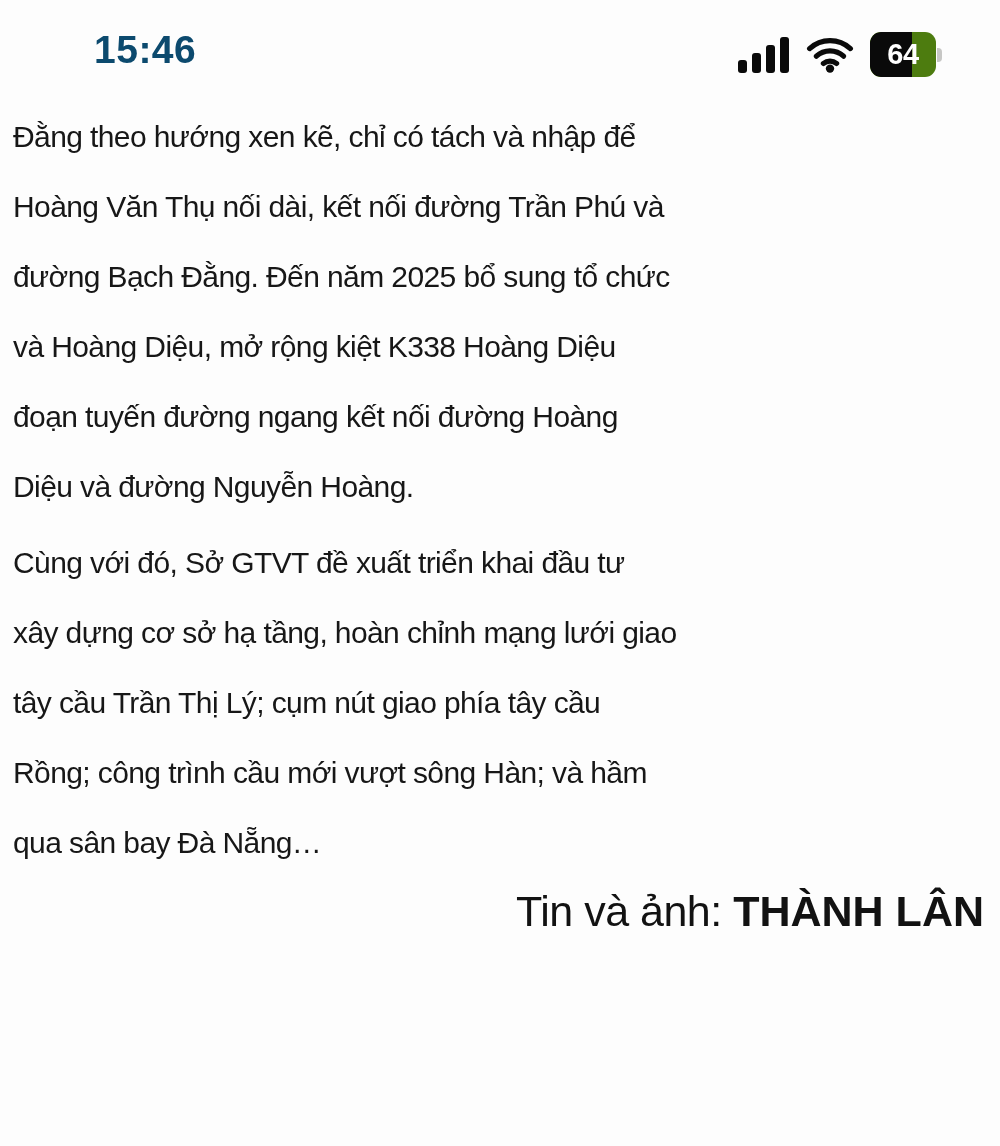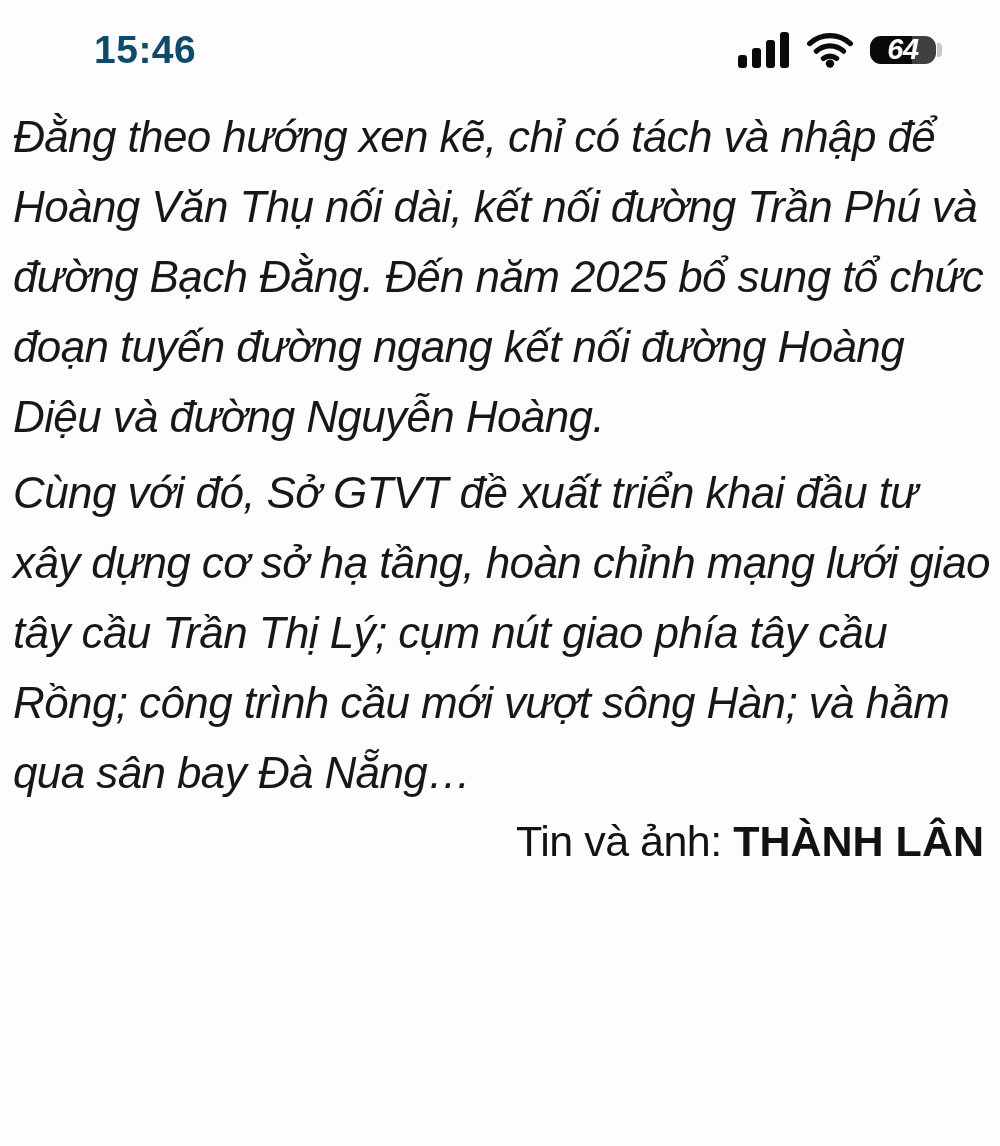--- a/index.html
+++ b/index.html
@@ -26,25 +26,24 @@
   .status-icons {
     position:absolute; right:58px; top:8px;
     display:flex; align-items:center; gap:16px;
   }
   .sig-svg, .wifi-svg { display:block; }
   .battery {
     display:flex; align-items:center;
   }
   .battery-body {
     position:relative;
-    width:66px; height:28px;
-    background:#404040;
+    width:66px; height:45px;
+    background:#4d7c0f;
     border-radius:11px;
     overflow:hidden;
-    font-style:italic;
   }
   .battery-fill {
     position:absolute; left:0; top:0; bottom:0;
     width:64%;
     background:#0a0a0a;
     border-radius:11px 0 0 11px;
   }
   .battery-text {
     position:absolute; left:0; right:0; top:50%;
     transform:translateY(-52%);
@@ -58,25 +57,24 @@
     border-radius:0 4px 4px 0;
     margin-left:1px;
   }
   
   .article {
     position:absolute;
     left:13px; right:6px; top:102px;
     color:#171717;
   }
   .line {
-    font-size:44px;
+    font-size:30px;
     line-height:70px;
     letter-spacing:-0.6px;
     white-space:nowrap;
-    font-style:italic;
   }
   .para-2 { margin-top:6px; }
   .byline {
     margin-top:4px;
     text-align:right;
     padding-right:10px;
     font-size:43px;
     line-height:58px;
     letter-spacing:-0.5px;
     color:#121212;
@@ -113,20 +111,21 @@
       </div>
     </div>
   </div>
 
   <div class="article">
 
     <div class="para para-1">
       <div class="line">Đằng theo hướng xen kẽ, chỉ có tách và nhập để</div>
       <div class="line">Hoàng Văn Thụ nối dài, kết nối đường Trần Phú và</div>
       <div class="line">đường Bạch Đằng. Đến năm 2025 bổ sung tổ chức</div>
+      <div class="line">và Hoàng Diệu, mở rộng kiệt K338 Hoàng Diệu</div>
       <div class="line">đoạn tuyến đường ngang kết nối đường Hoàng</div>
       <div class="line">Diệu và đường Nguyễn Hoàng.</div>
     </div>
 
     <div class="para para-2">
       <div class="line">Cùng với đó, Sở GTVT đề xuất triển khai đầu tư</div>
       <div class="line">xây dựng cơ sở hạ tầng, hoàn chỉnh mạng lưới giao</div>
       <div class="line">tây cầu Trần Thị Lý; cụm nút giao phía tây cầu</div>
       <div class="line">Rồng; công trình cầu mới vượt sông Hàn; và hầm</div>
       <div class="line">qua sân bay Đà Nẵng…</div>

